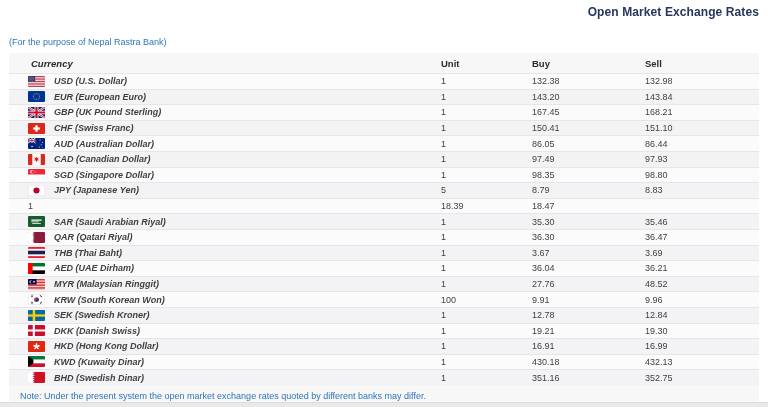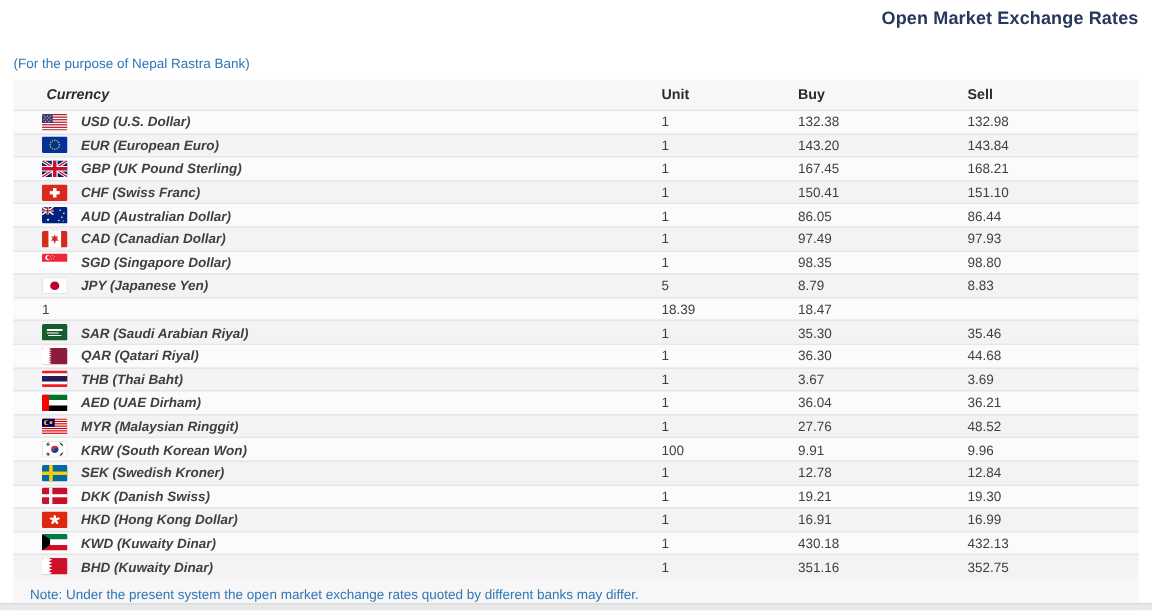--- a/index.html
+++ b/index.html
@@ -291,21 +291,21 @@
       <span class="flag">
               <svg viewBox="0 0 19 13" preserveAspectRatio="none">
                 <rect width="19" height="13" fill="#8d1b3d"></rect>
                 <path d="M0,0 H5 L7.2,0.72 5,1.44 7.2,2.17 5,2.89 7.2,3.61 5,4.33 7.2,5.06 5,5.78 7.2,6.5 5,7.22 7.2,7.94 5,8.67 7.2,9.39 5,10.11 7.2,10.83 5,11.56 7.2,12.28 5,13 H0 Z" fill="#fff"></path>
               </svg>
             </span>
       <span class="lbl">QAR (Qatari Riyal)</span>
     </div>
     <div class="num unit">1</div>
     <div class="num buy">36.30</div>
-    <div class="num sell">44.68</div>
+    <div class="num sell">36.47</div>
   </div>
 
   <div class="row">
     <div class="c-cur">
       <span class="flag">
               <svg viewBox="0 0 19 13" preserveAspectRatio="none">
                 <rect width="19" height="13" fill="#ed1c24"></rect>
                 <rect y="2.17" width="19" height="8.66" fill="#fff"></rect>
                 <rect y="4.33" width="19" height="4.34" fill="#241d4f"></rect>
               </svg>
@@ -454,21 +454,21 @@
   </div>
 
   <div class="row">
     <div class="c-cur">
       <span class="flag">
               <svg viewBox="0 0 19 13" preserveAspectRatio="none">
                 <rect width="19" height="13" fill="#ce1126"></rect>
                 <path d="M0,0 H5 L7.6,1.3 5,2.6 7.6,3.9 5,5.2 7.6,6.5 5,7.8 7.6,9.1 5,10.4 7.6,11.7 5,13 H0 Z" fill="#fff"></path>
               </svg>
             </span>
-      <span class="lbl">BHD (Kuwaity Dinar)</span>
+      <span class="lbl">BHD (Swedish Dinar)</span>
     </div>
     <div class="num unit">1</div>
     <div class="num buy">351.16</div>
     <div class="num sell">352.75</div>
   </div>
 </div>
     <div class="note">Note: Under the present system the open market exchange rates quoted by different banks may differ.</div>
   </div>
 
   <div class="footer-strip"></div>

